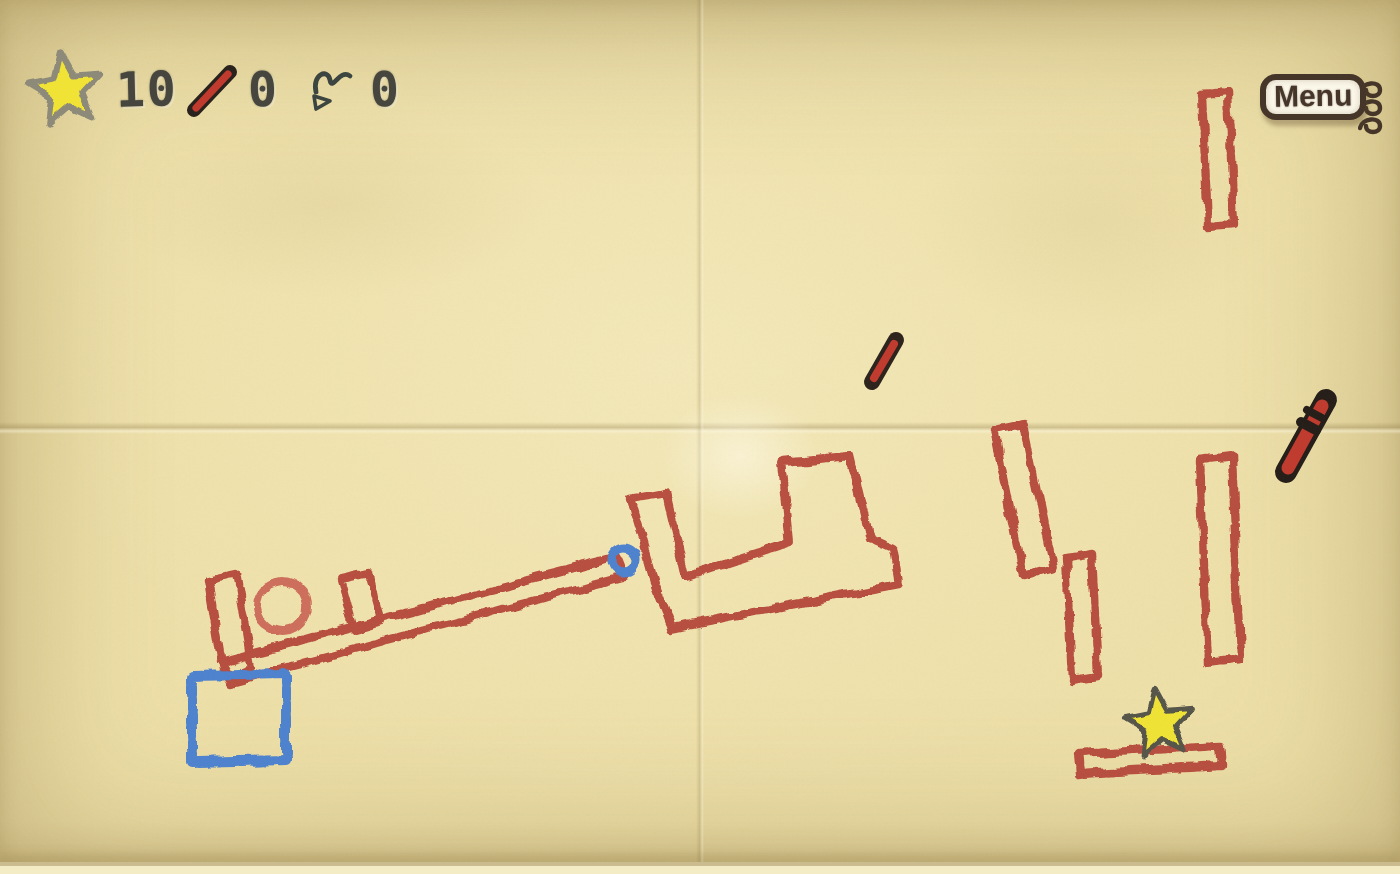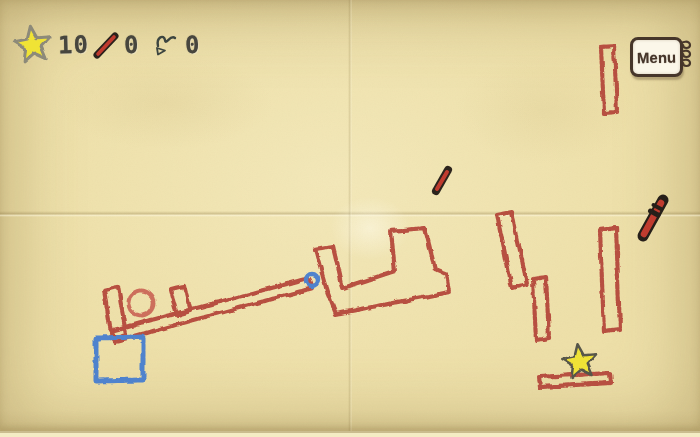--- a/index.html
+++ b/index.html
@@ -35,21 +35,21 @@
   .stain.s3{left:455px;top:55px;width:180px;height:110px;
     background:radial-gradient(ellipse, rgba(185,163,100,.12), rgba(185,163,100,0) 70%);}
   svg.draw{position:absolute;left:0;top:0;}
   svg.noise{position:absolute;left:0;top:0;pointer-events:none;opacity:.55;}
   .hud{position:absolute;left:12px;top:24px;display:flex;align-items:center;z-index:5;}
   .hud-num{font-family:"DejaVu Sans Mono","DejaVu Sans",monospace;font-weight:bold;
     font-size:24px;color:var(--hud-text);letter-spacing:1px;
     text-shadow:1px 1px 0 rgba(255,255,255,.28), 0 0 1px rgba(50,50,45,.55);
     transform:rotate(-1.5deg);}
   .hud .gap-s{width:4px;} .hud .gap-m{width:14px;}
-  .menu-btn{position:absolute;left:630px;top:37px;width:53px;height:40px;z-index:5;
+  .menu-btn{position:absolute;left:630px;top:37px;width:53px;height:23px;z-index:5;
     background:var(--note-paper);border:3px solid var(--ink-dark);border-radius:8px;
     display:flex;align-items:center;justify-content:center;cursor:pointer;
     box-shadow:1px 3px 2px rgba(90,70,40,.35), inset 0 0 3px rgba(90,70,40,.25);}
   .menu-btn span{font-weight:bold;font-size:15px;color:var(--ink-dark);
     text-shadow:0 0 1px rgba(70,54,42,.6);transform:rotate(-1deg);}
   .menu-rings{position:absolute;left:679px;top:38px;z-index:4;}
 </style>
 </head>
 <body>
 

